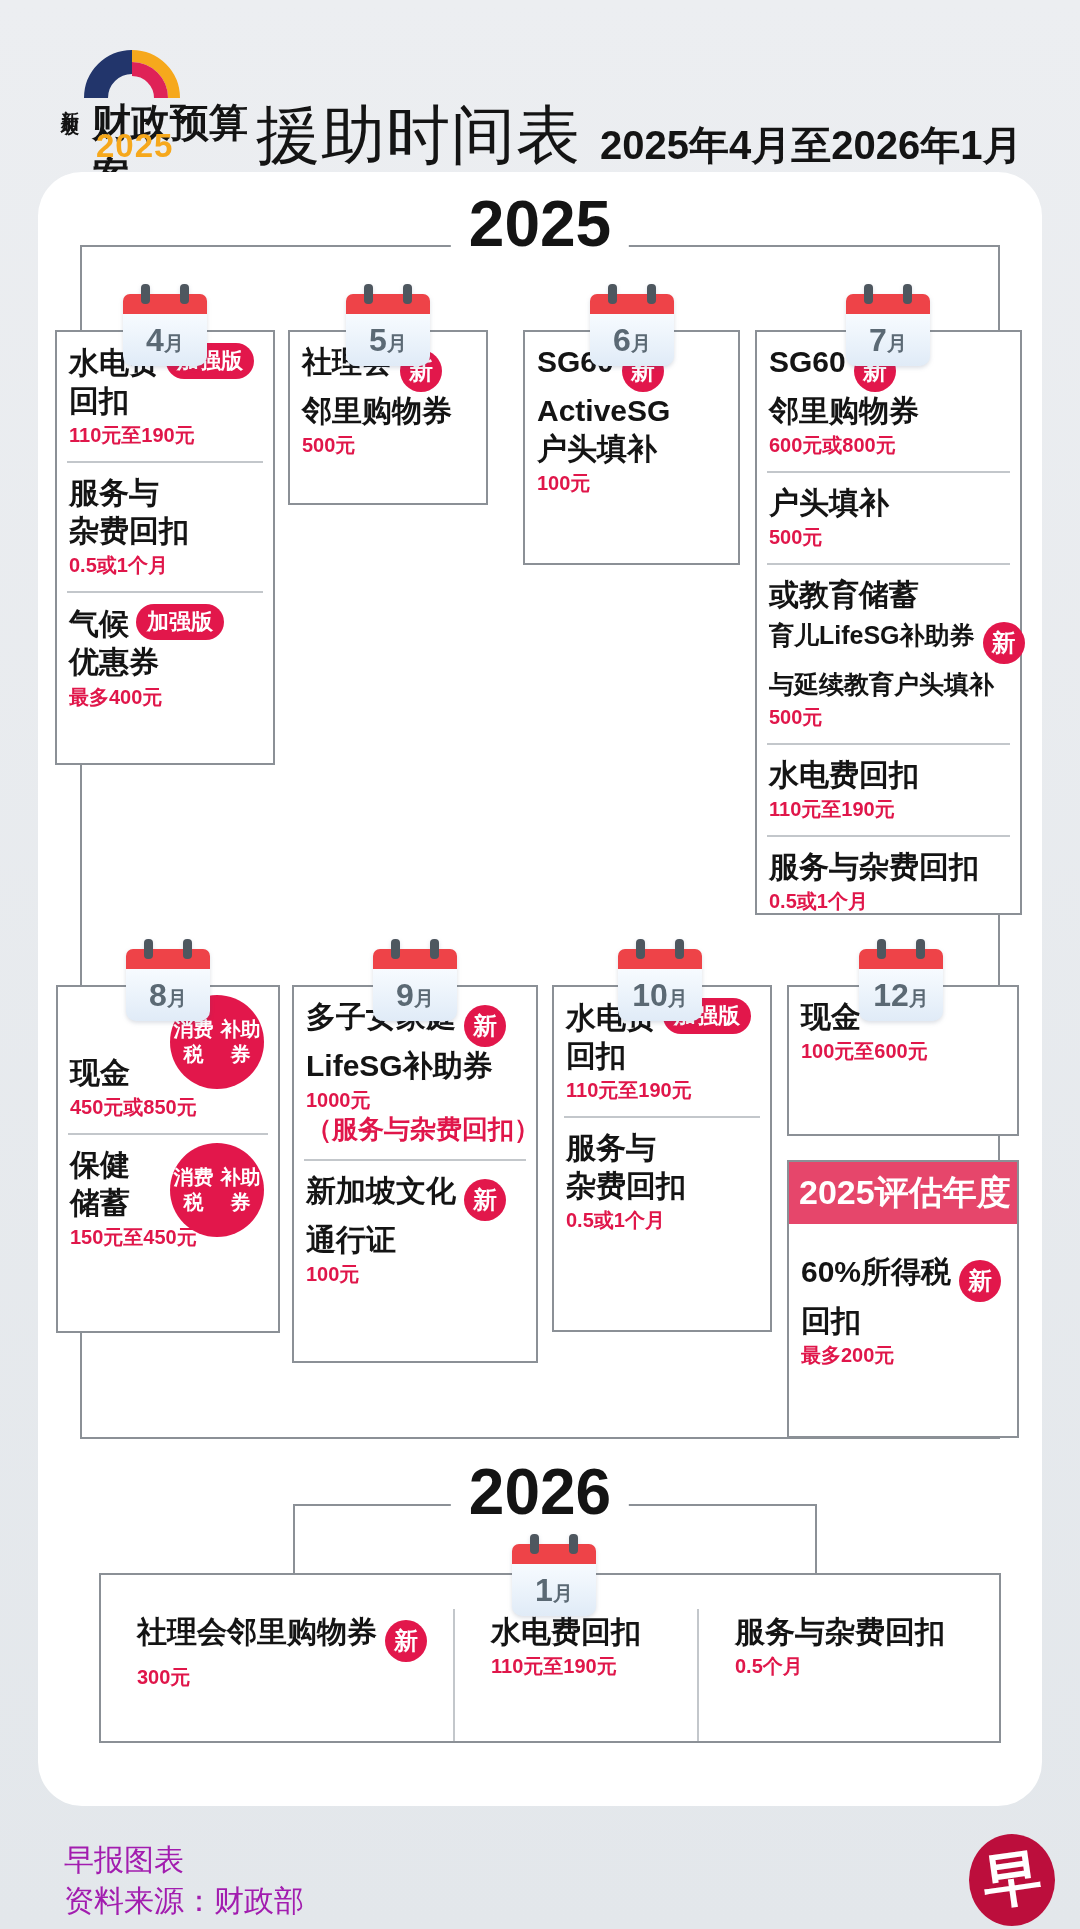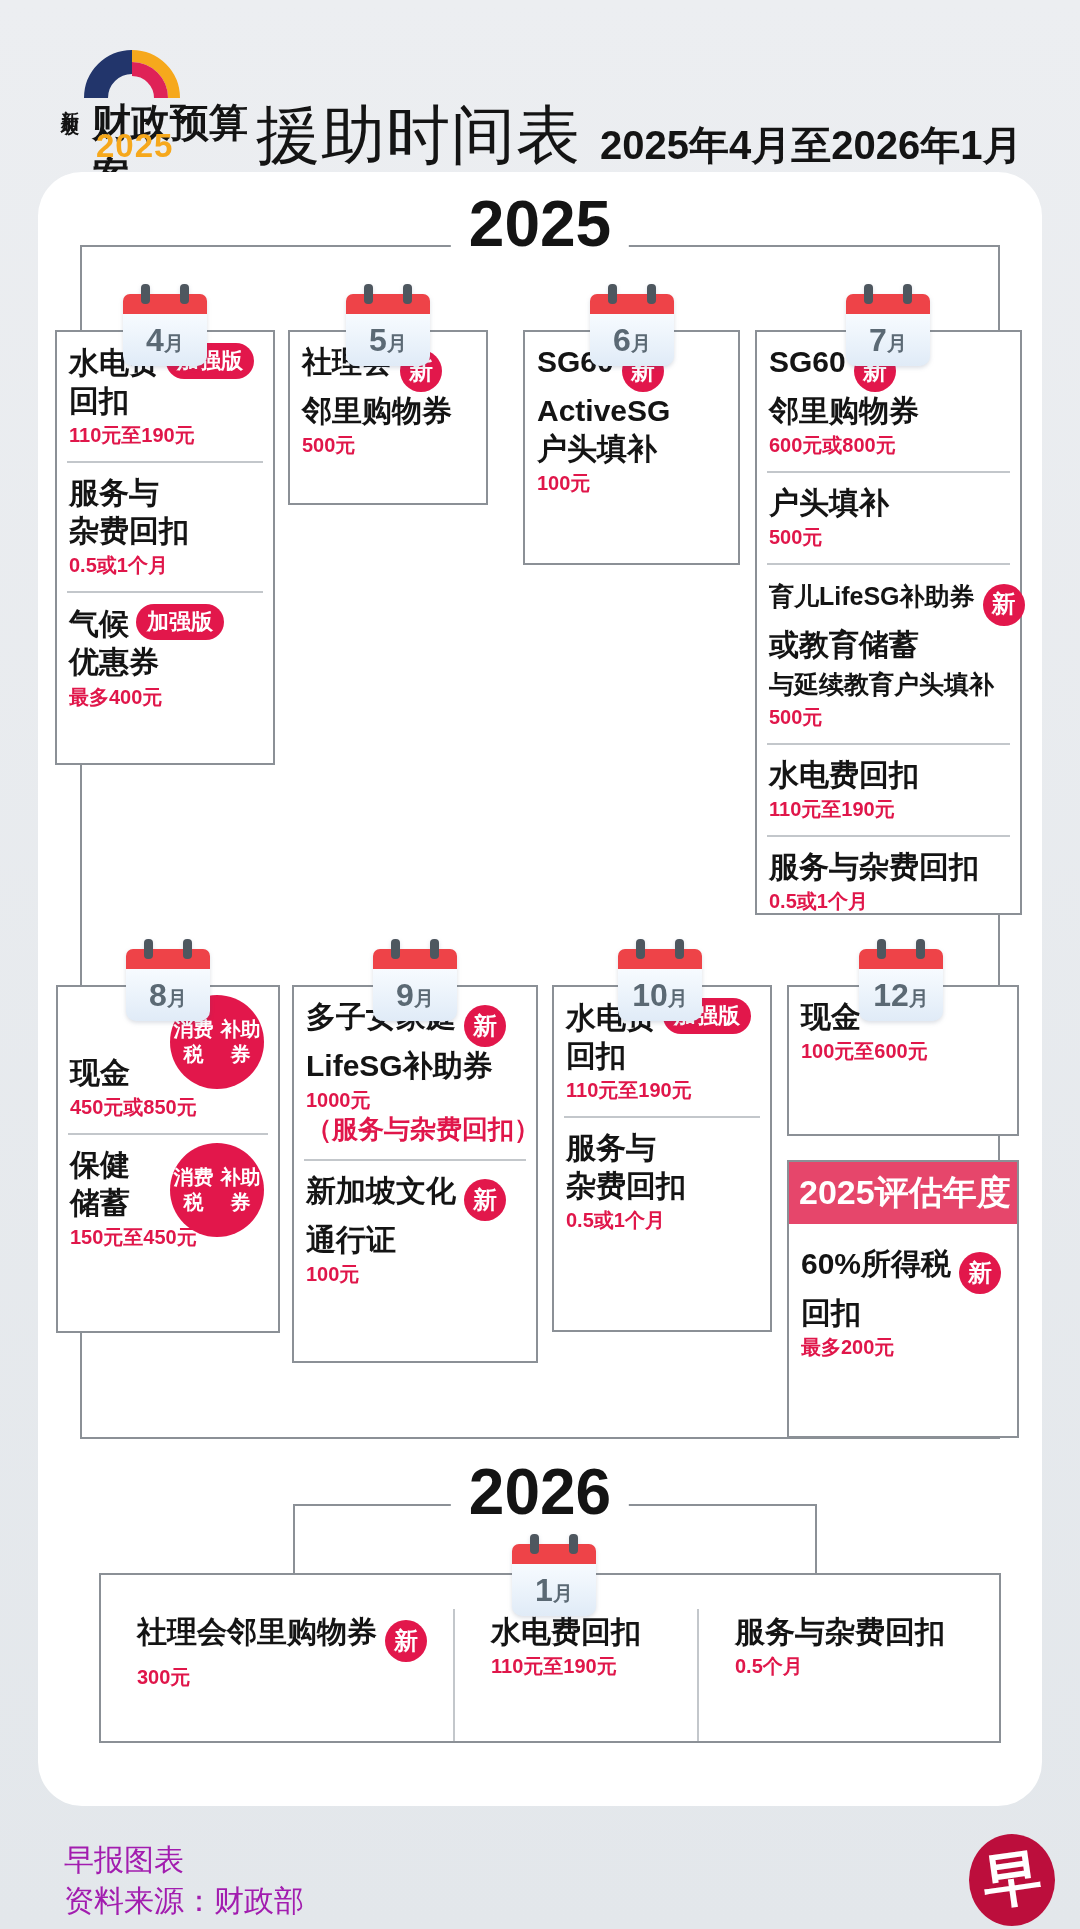--- a/index.html
+++ b/index.html
@@ -40,21 +40,21 @@
   .b-may{left:288px;top:330px;width:200px;height:175px}
   .b-jun{left:523px;top:330px;width:217px;height:235px}
   .b-jul{left:755px;top:330px;width:267px;height:585px}
   .b-aug{left:56px;top:985px;width:224px;height:348px}
   .b-sep{left:292px;top:985px;width:246px;height:378px}
   .b-oct{left:552px;top:985px;width:220px;height:347px}
   .b-dec{left:787px;top:985px;width:232px;height:151px}
   .b-ay {left:787px;top:1160px;width:232px;height:278px;padding:0}
   .ay-head{height:62px;background:var(--ayhead);color:#fff;font-size:34px;font-weight:700;
            display:flex;align-items:center;padding-left:10px;flex:none}
-  .ay-body{padding:10px 10px}
+  .ay-body{padding:18px 10px}
 
   .item{position:relative;padding:11px 2px 13px}
   .item + .item{border-top:2px solid #c3c7cb}
   .tl{font-size:30px;font-weight:700;line-height:1.27;white-space:nowrap;color:var(--ink)}
   .tt.fit{font-size:25px}
   .vals{margin-top:3px}
   .vl{font-size:20px;font-weight:700;line-height:1.25;color:var(--value);white-space:nowrap}
   .vl.vfit{font-size:26px}
   .bdg{background:var(--accent);color:#fff;font-weight:700}
   .bdg.oval{display:inline-block;font-size:22px;padding:4px 11px;border-radius:24px;margin-left:7px;vertical-align:5px}
@@ -256,22 +256,22 @@
       <div class="item">
         <div class="titles">
           <div class="tl"><span class="tt">户头填补</span></div>
         </div>
         <div class="vals">
           <div class="vl">500元</div>
         </div>
       </div>
       <div class="item">
         <div class="titles">
+          <div class="tl"><span class="tt">或教育储蓄</span></div>
           <div class="tl"><span class="tt fit">育儿LifeSG补助券</span><span class="bdg circle">新</span></div>
-          <div class="tl"><span class="tt">或教育储蓄</span></div>
           <div class="tl"><span class="tt fit">与延续教育户头填补</span></div>
         </div>
         <div class="vals">
           <div class="vl">500元</div>
         </div>
       </div>
       <div class="item">
         <div class="titles">
           <div class="tl"><span class="tt">水电费回扣</span></div>
         </div>

